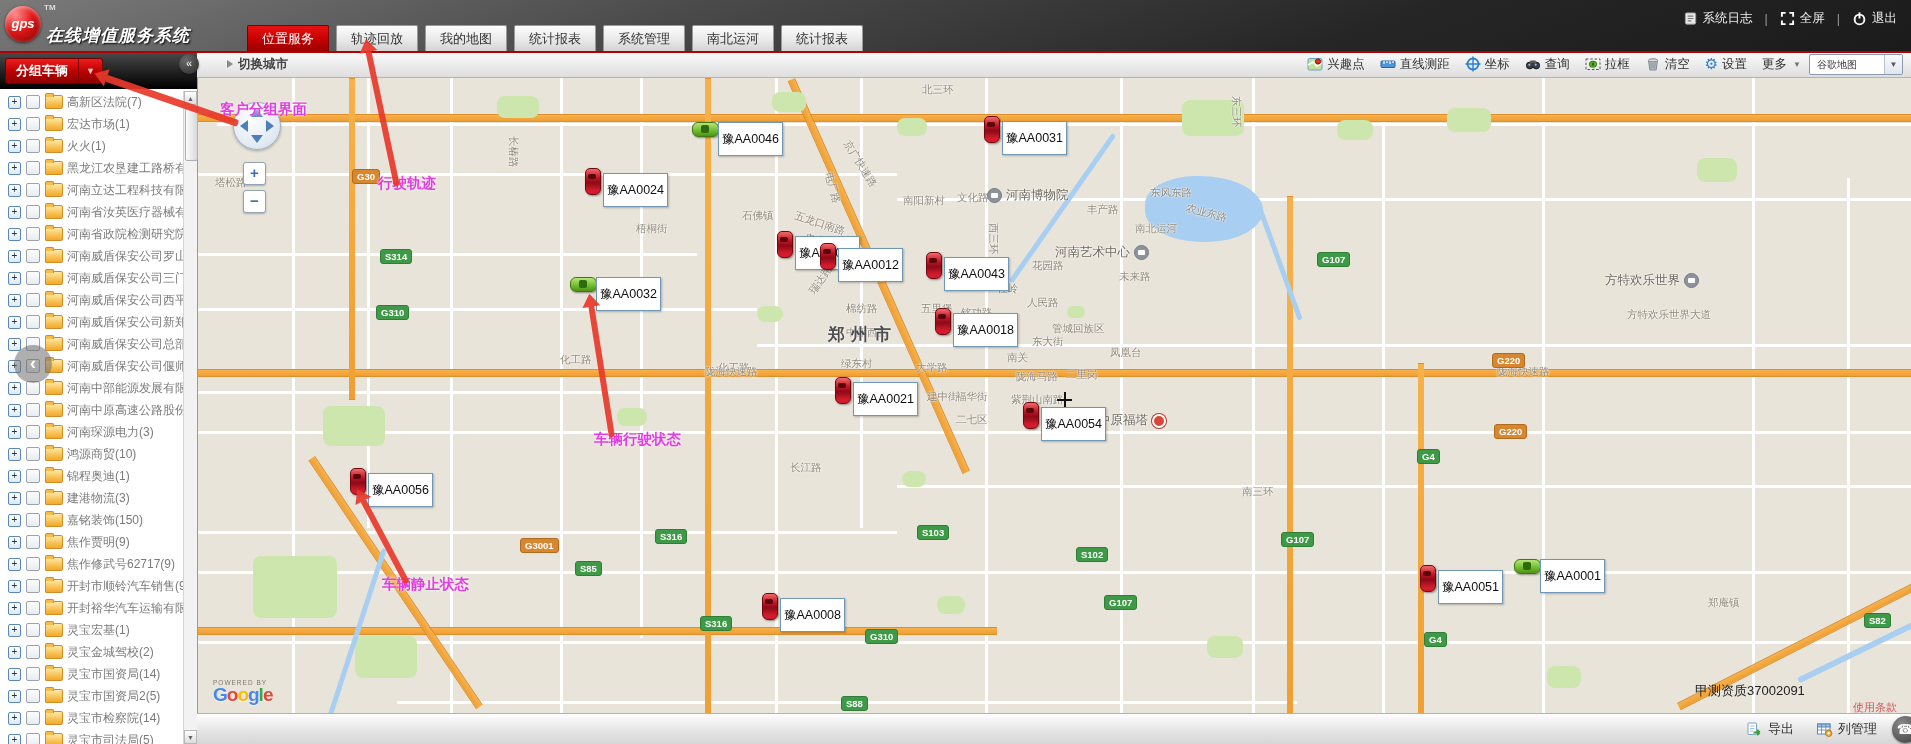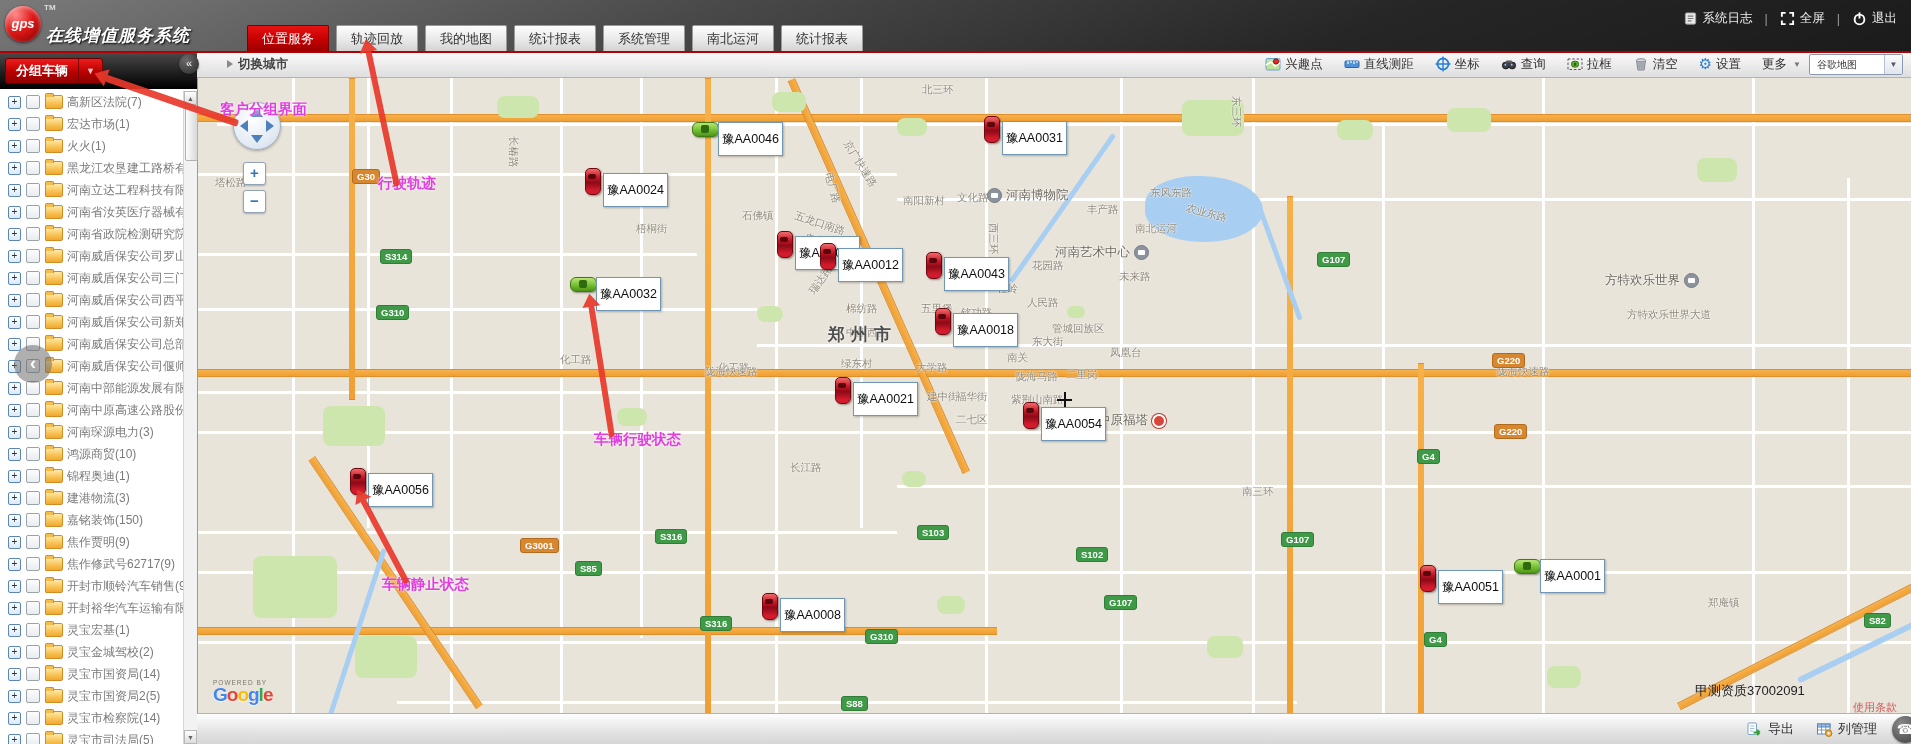--- a/index.html
+++ b/index.html
@@ -66,21 +66,21 @@
   .toolbar{position:absolute;left:197px;top:51px;right:0;height:26px;
        background:linear-gradient(#fcfcfc,#eaeaea 60%,#dedede);border-bottom:1px solid #b3b3b3;
        z-index:22;font-size:12.5px;color:#333;}
   .collapse-circle{position:absolute;left:-18px;top:3px;width:20px;height:20px;border-radius:50%;
        background:radial-gradient(circle at 35% 30%,#6a6a6a,#2a2a2a);color:#fff;font-size:11px;
        text-align:center;line-height:19px;cursor:pointer;box-shadow:0 1px 2px rgba(0,0,0,.4);}
   .switch-city{position:absolute;left:30px;top:0;height:26px;display:flex;align-items:center;gap:5px;
        cursor:pointer;font-weight:bold;color:#444;}
   .sc-arrow{width:0;height:0;border-left:6px solid #8a8a8a;border-top:4px solid transparent;
        border-bottom:4px solid transparent;}
-  .tools{position:absolute;right:110px;top:0;height:26px;display:flex;align-items:center;gap:21px;}
+  .tools{position:absolute;right:110px;top:0;height:26px;display:flex;align-items:center;gap:15px;}
   .tool{display:flex;align-items:center;gap:4px;cursor:pointer;white-space:nowrap;}
   .tool-ic{width:16px;height:16px;display:inline-block;}
   .gear-glyph{color:#2a7fd4;font-size:15px;line-height:16px;}
   .more-caret{font-size:8px;color:#777;margin-left:2px;}
   .maptype{position:absolute;right:8px;top:3px;width:92px;height:19px;background:#fff;
        border:1px solid #8a9ab0;border-radius:2px;display:flex;align-items:center;cursor:pointer;}
   .maptype .mt-val{flex:1;padding-left:7px;font-size:10px;color:#333;}
   .maptype .mt-btn{width:17px;height:100%;border-left:1px solid #b6c2d2;
        background:linear-gradient(#fbfbfb,#dfe5ee);text-align:center;font-size:8px;color:#556;line-height:19px;}
   

